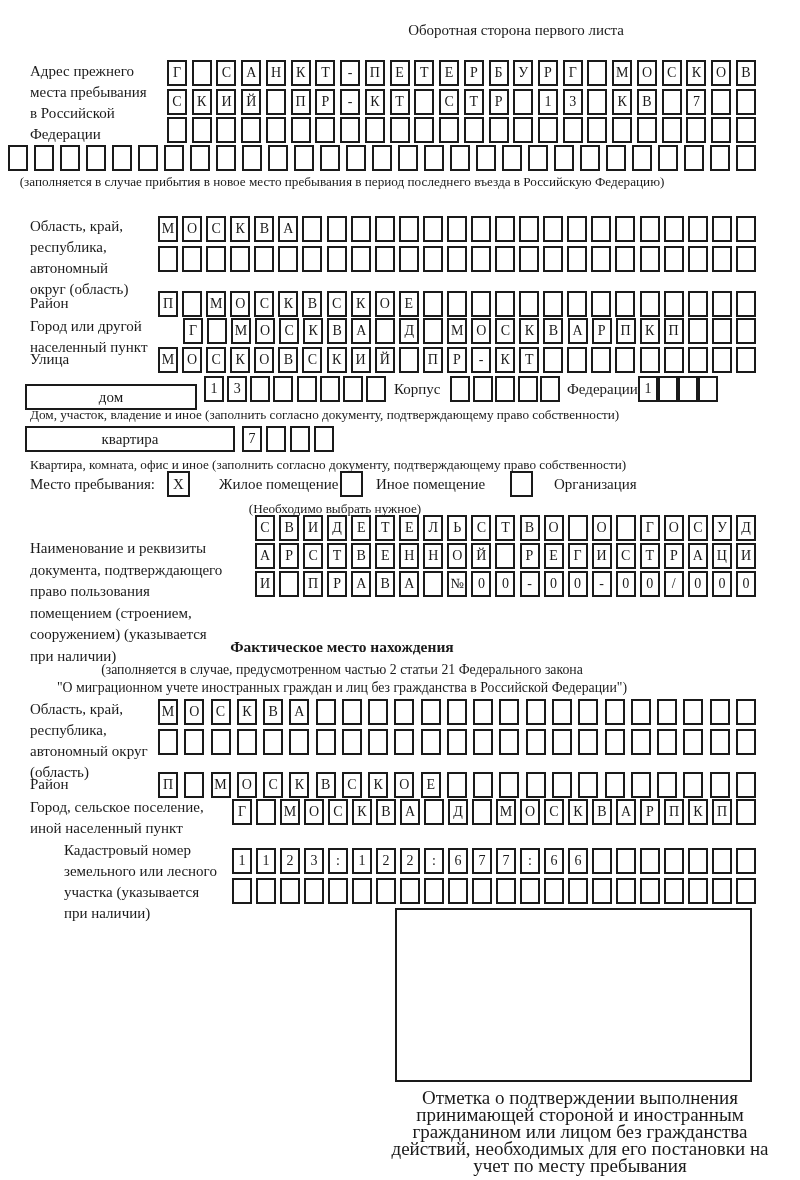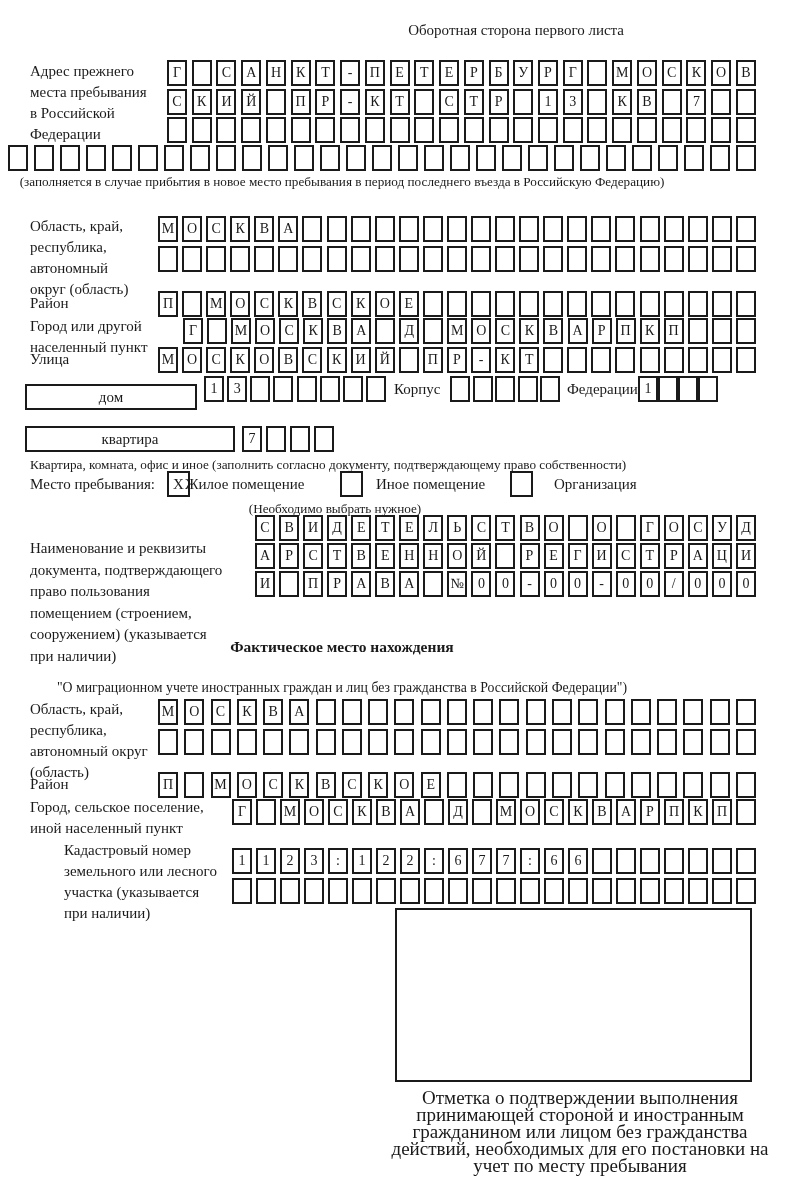--- a/index.html
+++ b/index.html
@@ -308,33 +308,34 @@
       <div class="c"></div>
       <div class="c"></div>
     </div>
   <div class="abs inline-lbl" style="left:567px;top:376px;">Федерации</div>
   <div class="abs boxrow" style="left:638px;top:376px;width:80px;">
       <div class="c">1</div>
       <div class="c"></div>
       <div class="c"></div>
       <div class="c"></div>
     </div>
+  <div class="abs cap" style="left:30px;top:406px;">Дом, участок, владение и иное (заполнить согласно документу, подтверждающему право собственности)</div>
 
   <div class="abs wide" style="left:25px;top:426px;width:210px;">квартира</div>
   <div class="abs boxrow" style="left:242px;top:426px;width:92px;">
       <div class="c">7</div>
       <div class="c"></div>
       <div class="c"></div>
       <div class="c"></div>
     </div>
   <div class="abs cap" style="left:30px;top:456px;">Квартира, комната, офис и иное (заполнить согласно документу, подтверждающему право собственности)</div>
 
   <div class="abs inline-lbl" style="left:30px;top:471px;">Место пребывания:</div>
   <div class="abs chk" style="left:167px;top:471px;">X</div>
-  <div class="abs inline-lbl" style="left:185px;top:471px;text-align:center;">Жилое помещение</div>
+  <div class="abs inline-lbl" style="left:219px;top:471px;text-align:center;">Жилое помещение</div>
   <div class="abs chk" style="left:340px;top:471px;"></div>
   <div class="abs inline-lbl" style="left:376px;top:471px;">Иное помещение</div>
   <div class="abs chk" style="left:510px;top:471px;"></div>
   <div class="abs inline-lbl" style="left:554px;top:471px;">Организация</div>
   <div class="abs cap" style="left:100px;top:500px;width:470px;text-align:center;">(Необходимо выбрать нужное)</div>
 
   <div class="abs lbl" style="left:30px;top:514px;width:220px;line-height:21.5px;margin-top:24px;">Наименование и реквизиты
 документа, подтверждающего
 право пользования
 помещением (строением,
@@ -404,20 +405,21 @@
       <div class="c">-</div>
       <div class="c">0</div>
       <div class="c">0</div>
       <div class="c">/</div>
       <div class="c">0</div>
       <div class="c">0</div>
       <div class="c">0</div>
     </div>
 
   <div class="abs title center" style="top:638px;text-align:center;">Фактическое место нахождения</div>
+  <div class="abs cap center" style="top:661px;font-size:13.8px;">(заполняется в случае, предусмотренном частью 2 статьи 21 Федерального закона</div>
   <div class="abs cap center" style="top:679px;font-size:13.8px;">"О миграционном учете иностранных граждан и лиц без гражданства в Российской Федерации")</div>
 
   <div class="abs lbl" style="left:30px;top:699px;width:135px;">Область, край,
 республика,
 автономный округ
 (область)</div>
   <div class="abs boxrow" style="left:158px;top:699px;width:598px;">
       <div class="c">М</div>
       <div class="c">О</div>
       <div class="c">С</div>

